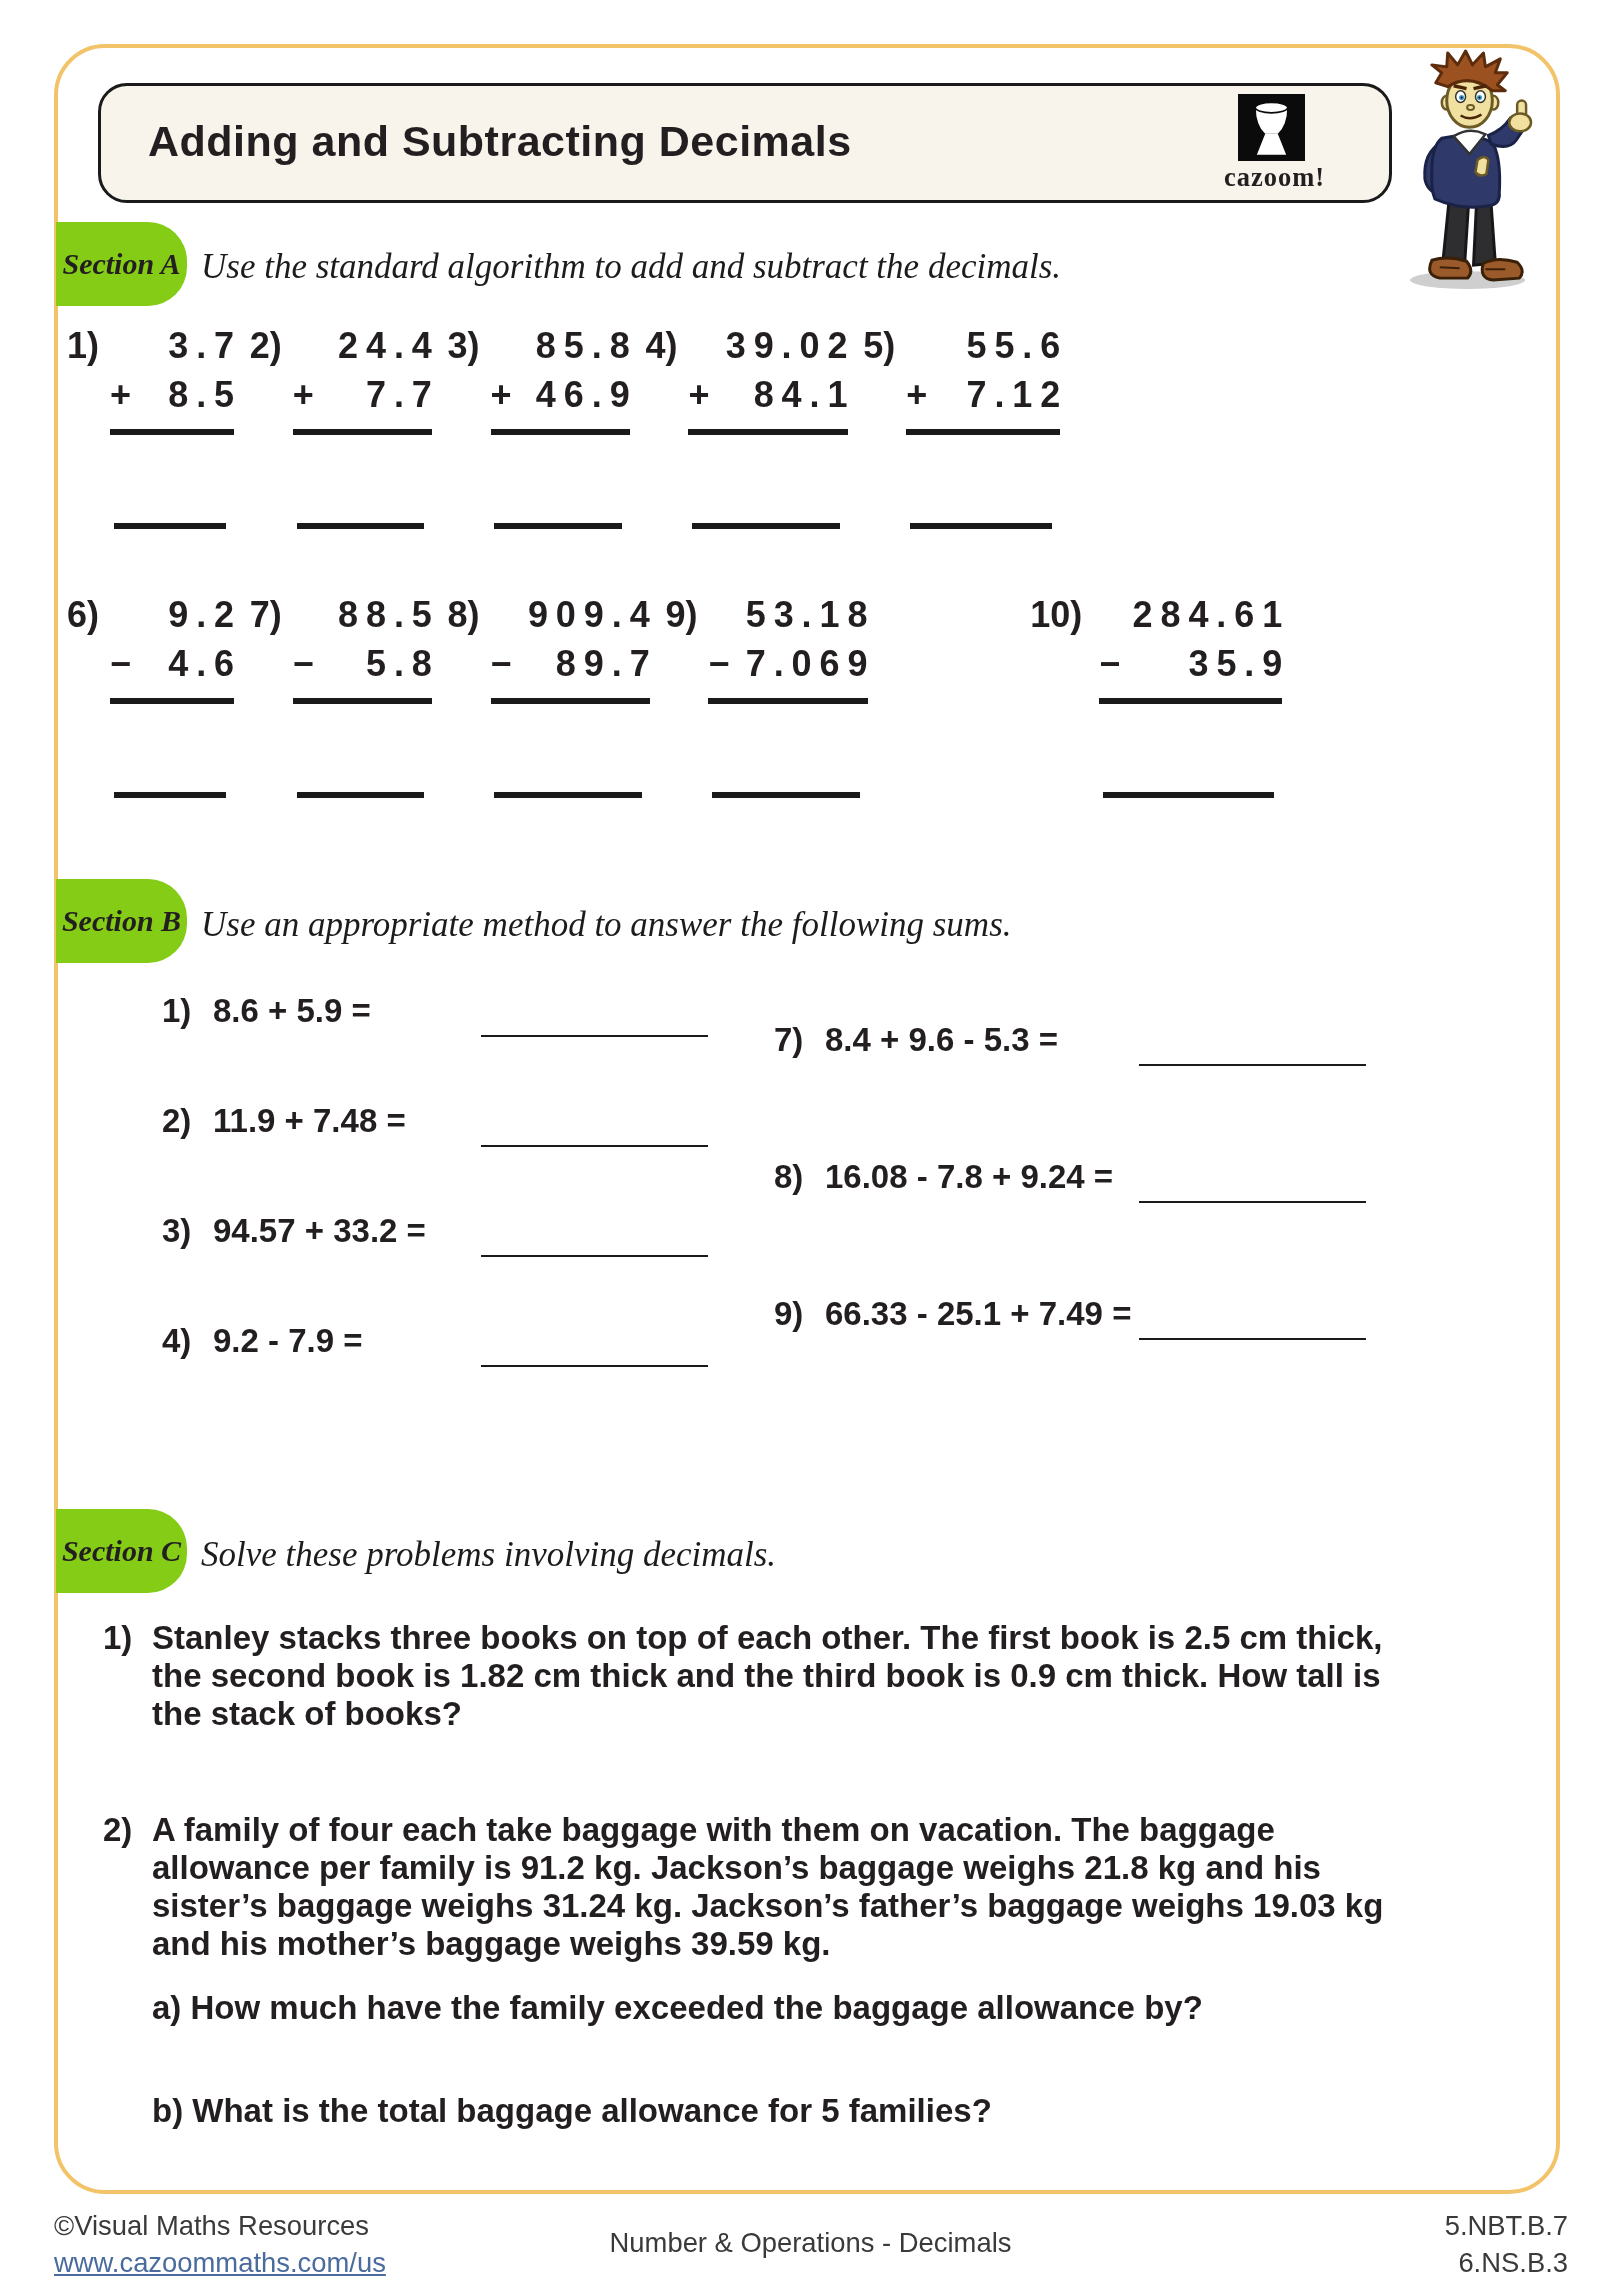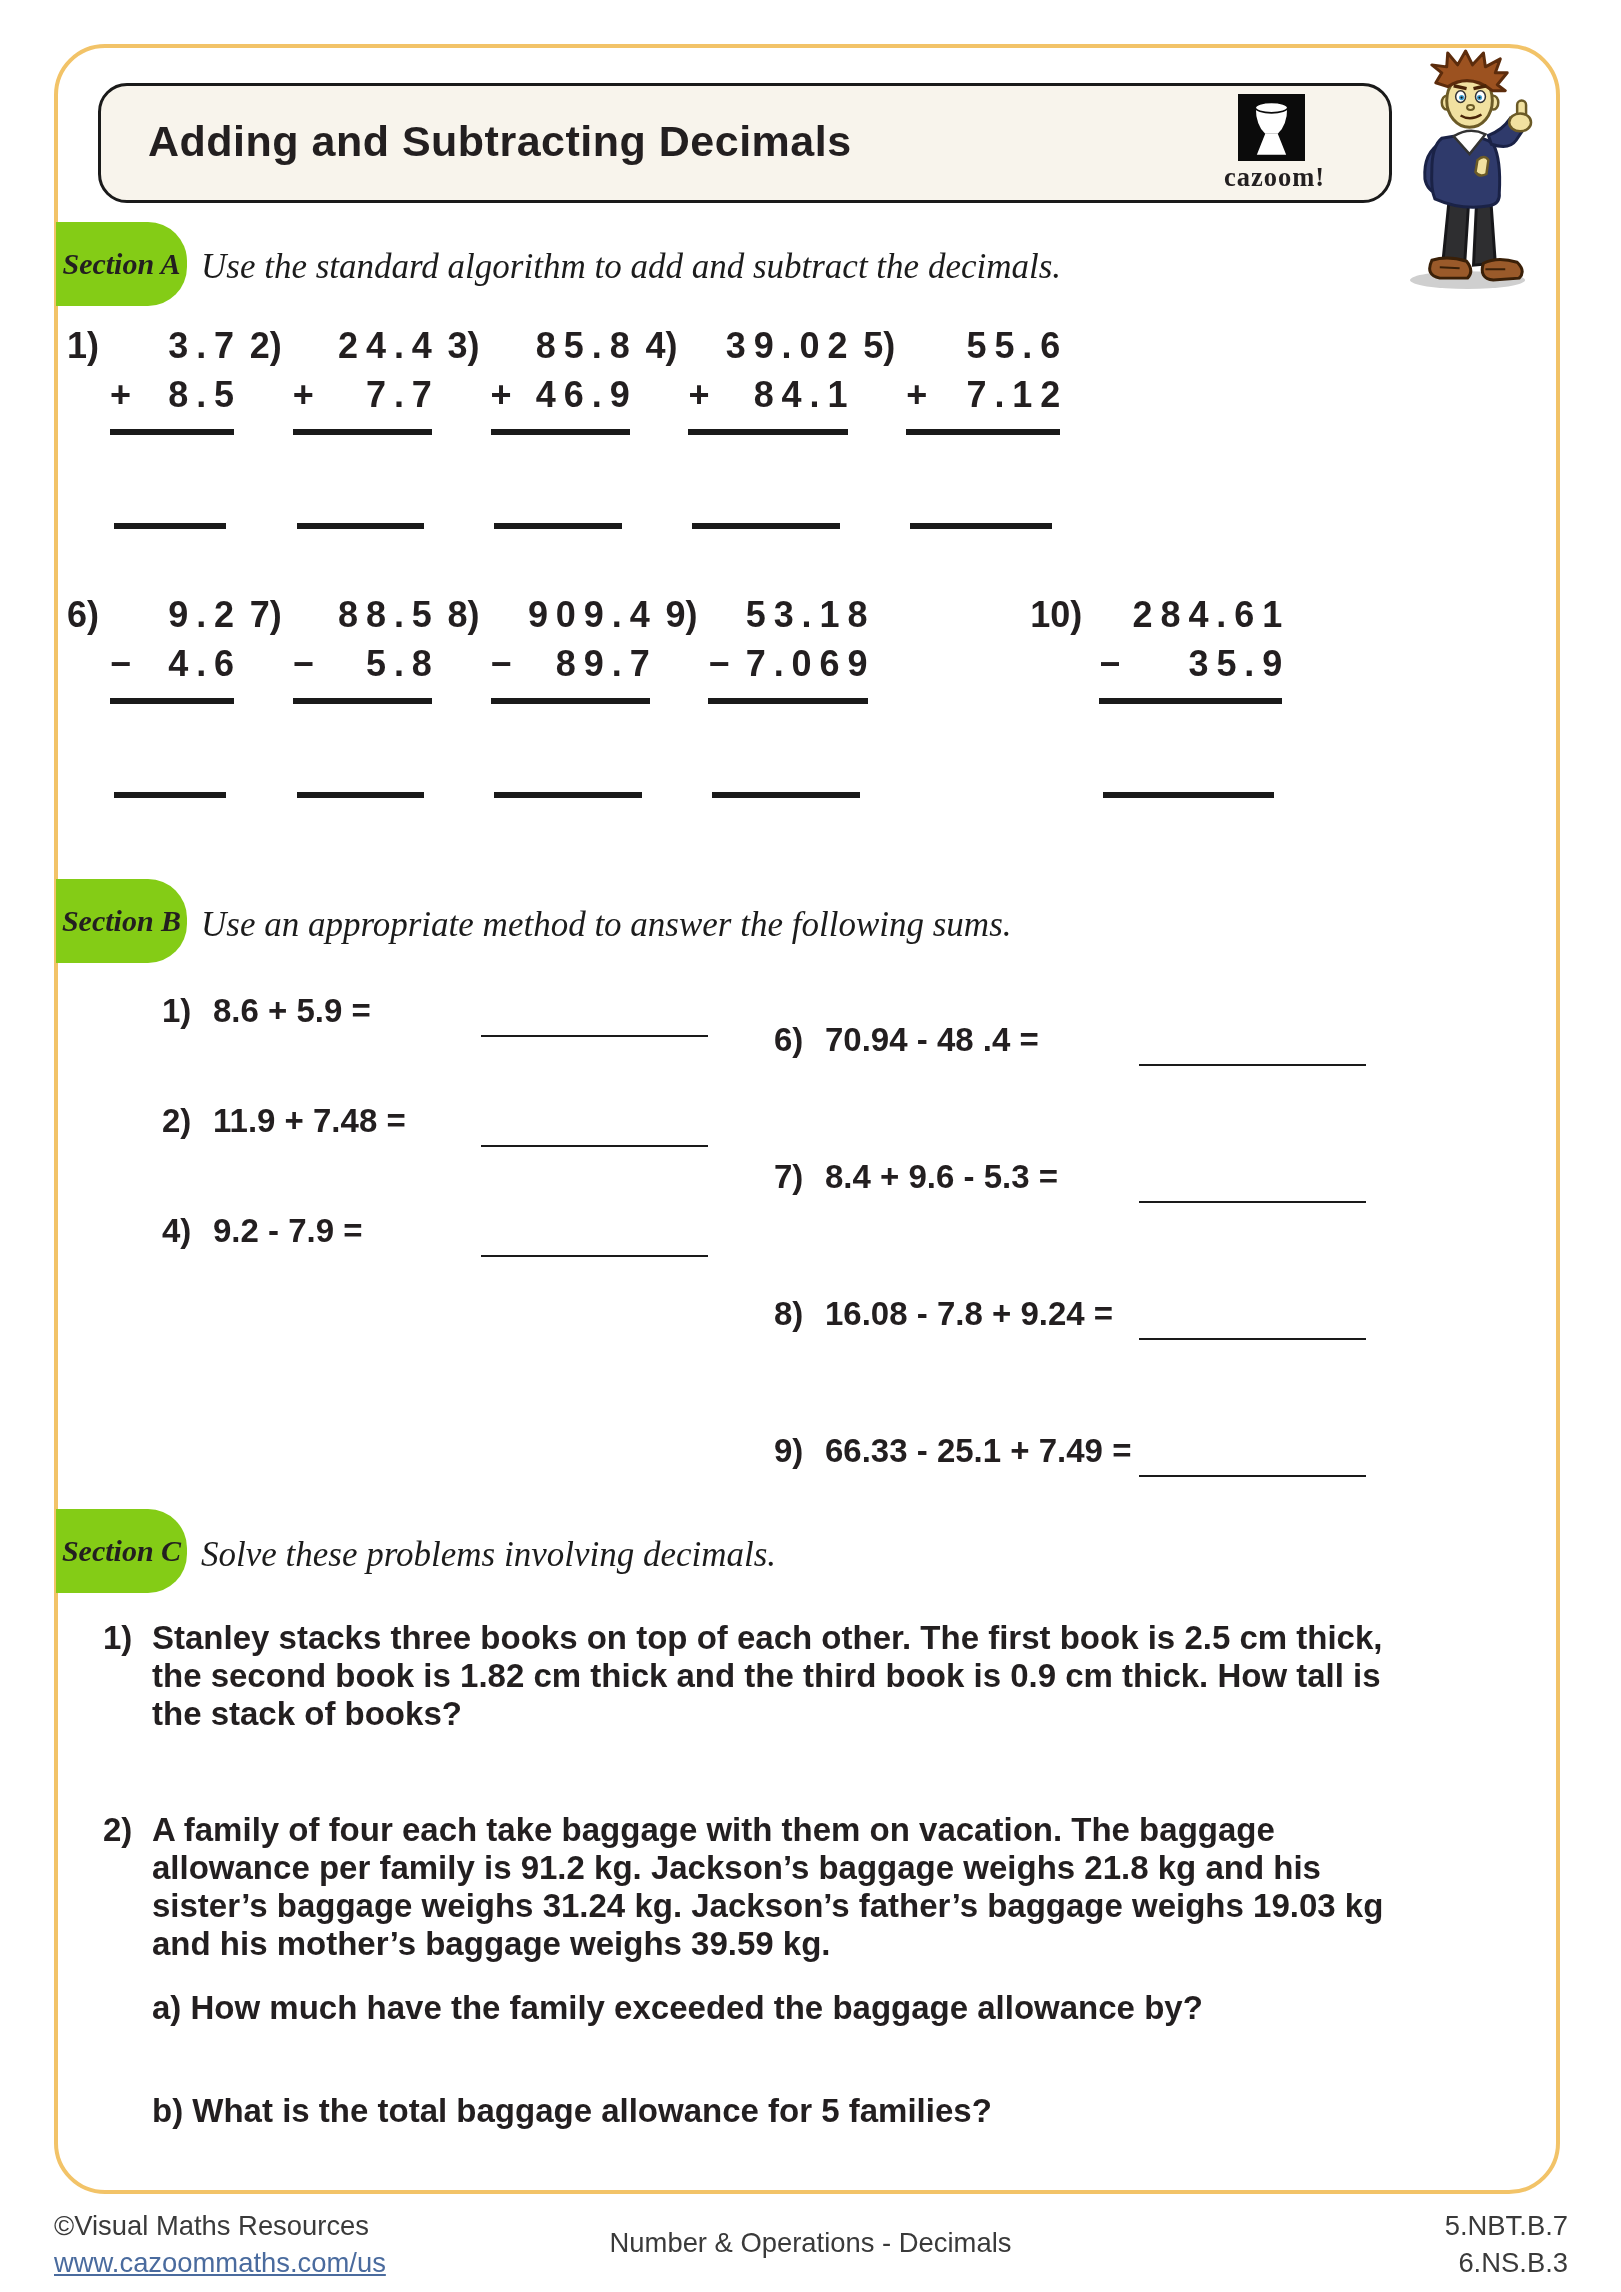--- a/index.html
+++ b/index.html
@@ -281,24 +281,24 @@
         <div class="a-ansbar"></div>
       </div>
     </div>
   </div>
 
 <div class="sec-label" id="label-b">Section B</div>
 <div class="sec-instr" id="instr-b">Use an appropriate method to answer the following sums.</div>
 <div class="b-col" id="b-left">
     <div class="b-row"><span class="b-num">1)</span><span class="b-expr">8.6 + 5.9 =</span><span class="b-line"></span></div>
     <div class="b-row"><span class="b-num">2)</span><span class="b-expr">11.9 + 7.48 =</span><span class="b-line"></span></div>
+    <div class="b-row"><span class="b-num">3)</span><span class="b-expr">94.57 + 33.2 =</span><span class="b-line"></span></div>
     <div class="b-row"><span class="b-num">4)</span><span class="b-expr">9.2 - 7.9 =</span><span class="b-line"></span></div>
   </div>
 <div class="b-col" id="b-right">
-    <div class="b-row"><span class="b-num">6)</span><span class="b-expr">70.94 - 48 .4 =</span><span class="b-line"></span></div>
     <div class="b-row"><span class="b-num">7)</span><span class="b-expr">8.4 + 9.6 - 5.3 =</span><span class="b-line"></span></div>
     <div class="b-row"><span class="b-num">8)</span><span class="b-expr">16.08 - 7.8 + 9.24 =</span><span class="b-line"></span></div>
     <div class="b-row"><span class="b-num">9)</span><span class="b-expr">66.33 - 25.1 + 7.49 =</span><span class="b-line"></span></div>
   </div>
 
 <div class="sec-label" id="label-c">Section C</div>
 <div class="sec-instr" id="instr-c">Solve these problems involving decimals.</div>
 
 <div class="c-prob" id="c-prob1">
   <div class="c-num">1)</div>

